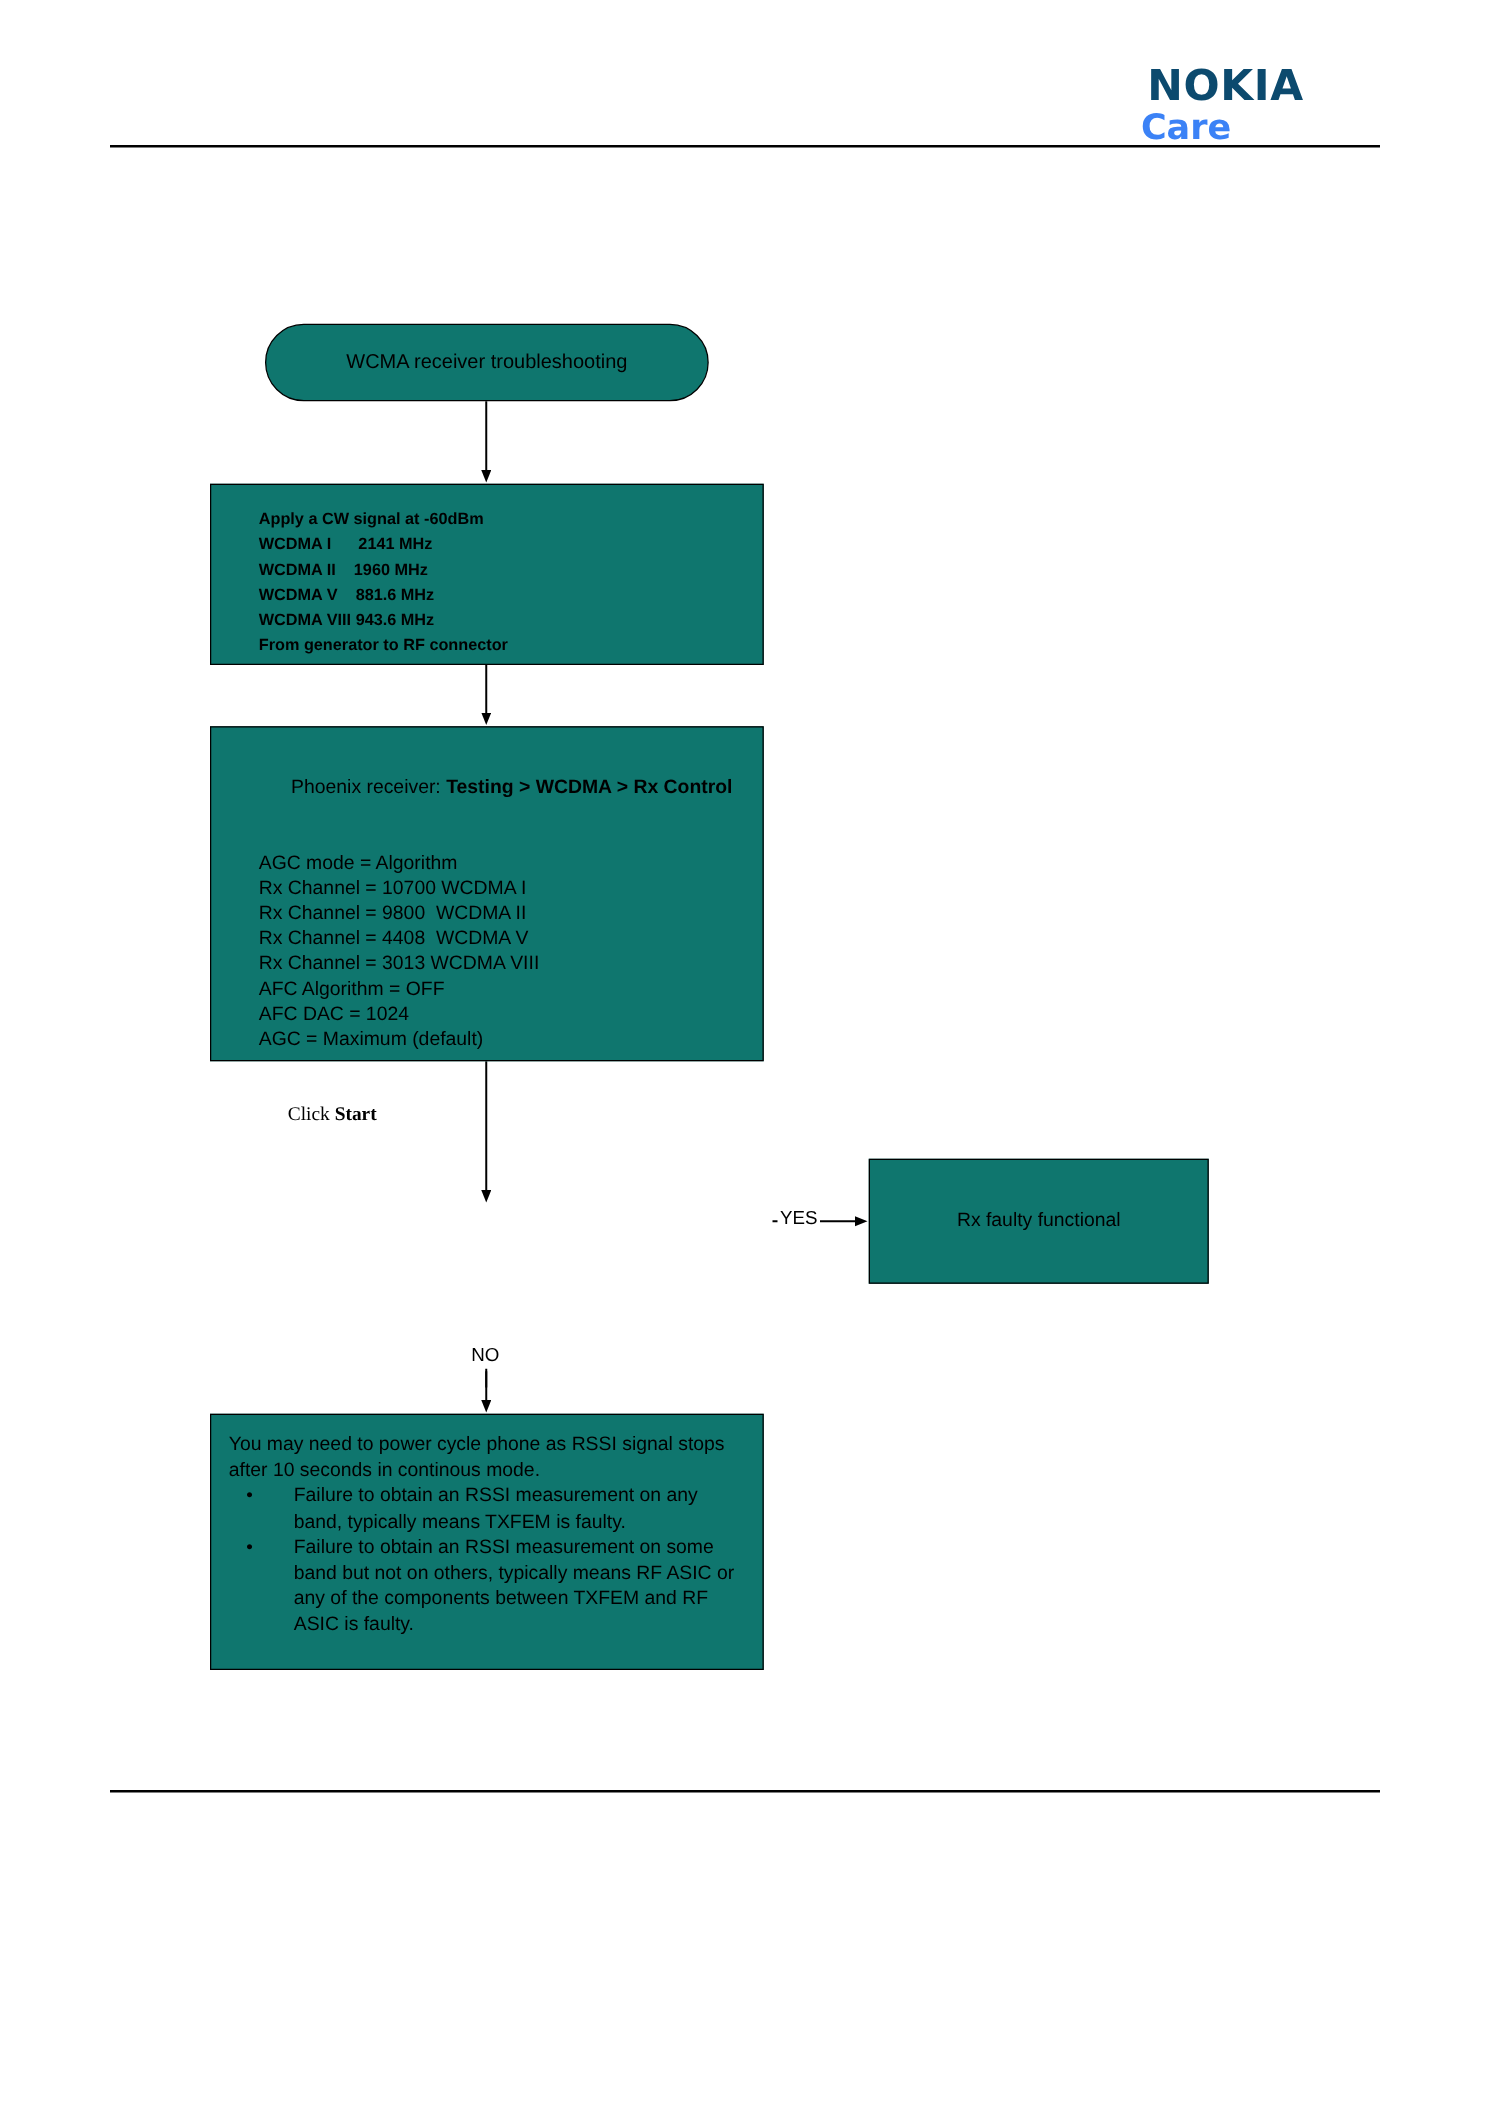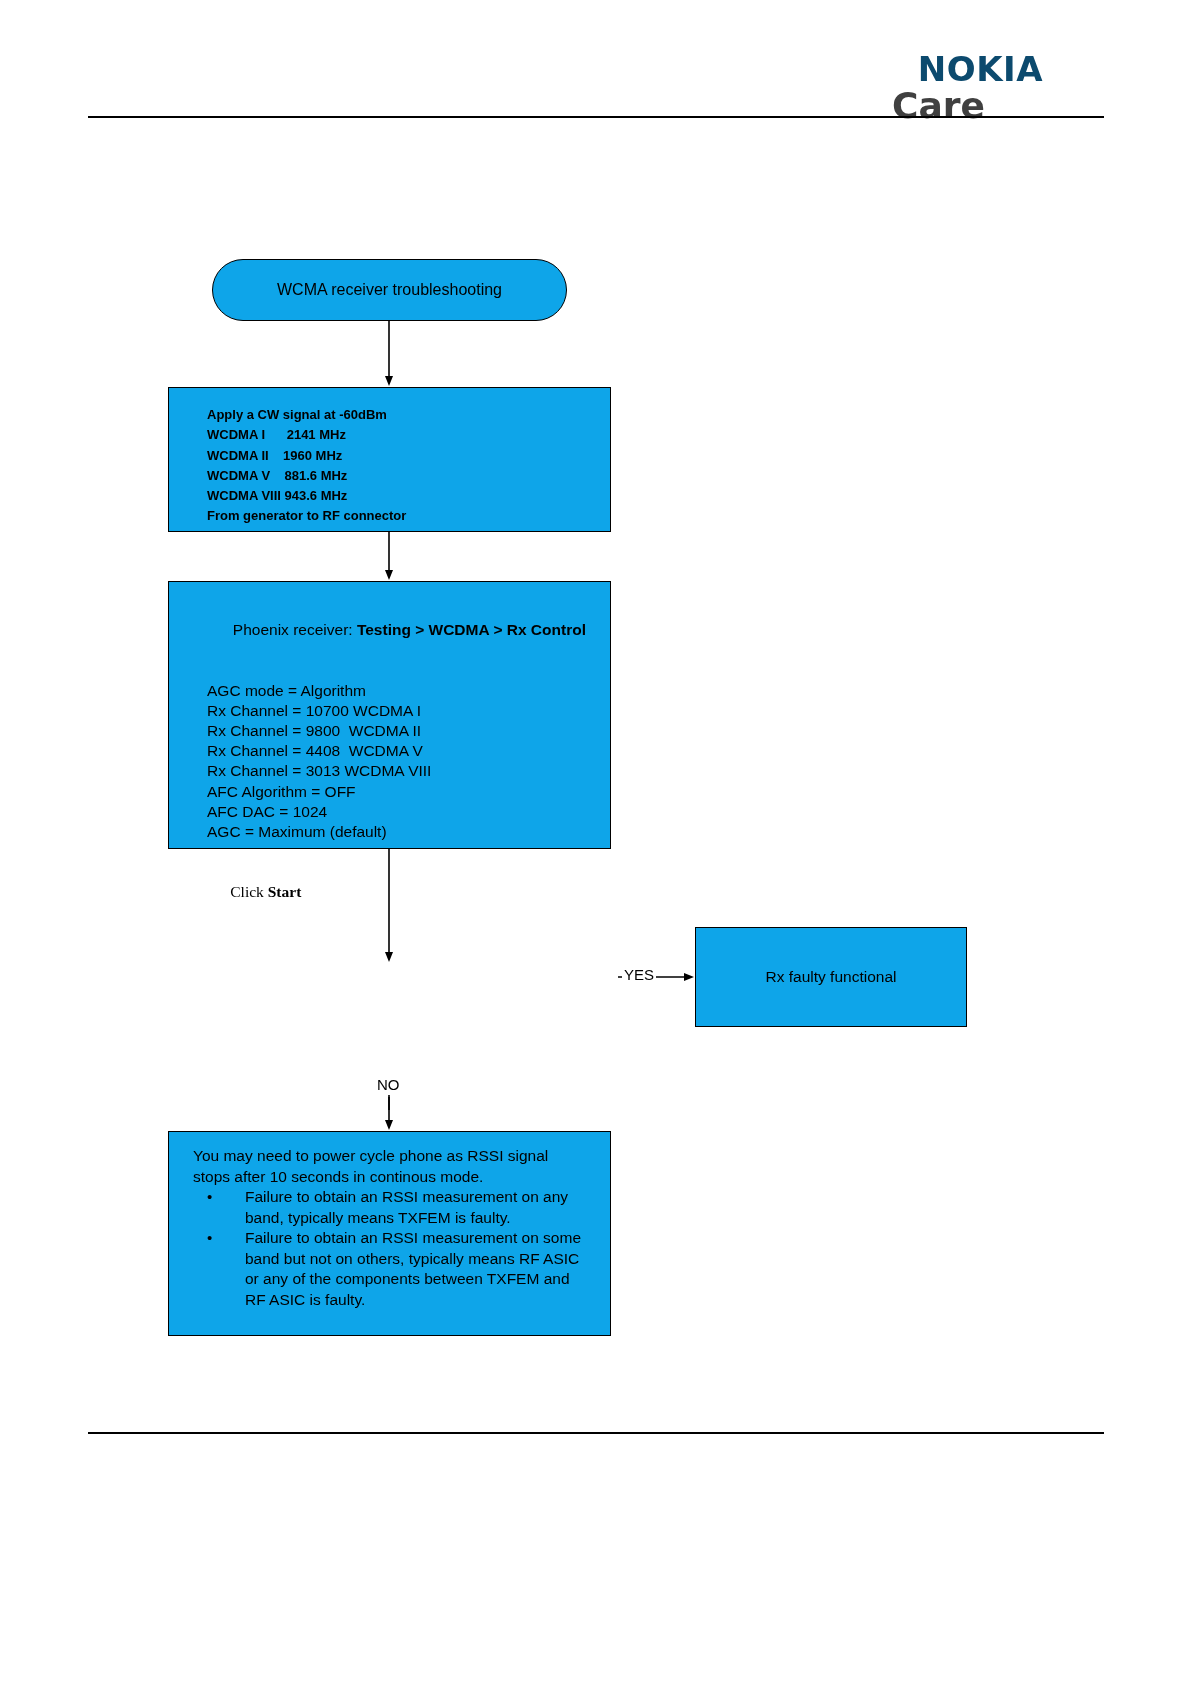--- a/index.html
+++ b/index.html
@@ -32,23 +32,23 @@
   .logo-nokia {
     font-family: "DejaVu Sans", sans-serif;
     font-size: 34px;
     font-weight: bold;
     letter-spacing: 0.5px;
     color: #0c4a6e;
     display: block;
   }
   .logo-care {
     font-family: "DejaVu Sans", sans-serif;
-    font-size: 36px;
+    font-size: 28px;
     font-weight: bold;
-    color: #404040;
+    color: #3b82f6;
     display: block;
     margin-top: 2px;
     margin-right: 58px;
   }
   .rule-top {
     position: absolute;
     left: 88px;
     top: 116px;
     width: 1016px;
     height: 0;
@@ -60,21 +60,21 @@
     top: 1432px;
     width: 1016px;
     height: 0;
     border-top: 2px solid #000000;
   }
 
   
   .node {
     position: absolute;
     box-sizing: border-box;
-    background: #0ea5e9;
+    background: #0f766e;
   }
   .box {
     border: 1px solid #000000;
   }
   .terminator {
     border: 1px solid #000000;
     border-radius: 40px;
     display: flex;
     align-items: center;
     justify-content: center;
@@ -159,21 +159,21 @@
     width: 272px;
     height: 100px;
   }
   #rx-ok-node .node-text { font-size: 15.5px; }
 
   #fault-node {
     left: 168px;
     top: 1131px;
     width: 443px;
     height: 205px;
-    padding: 14px 22px 0 24px;
+    padding: 14px 22px 0 14px;
   }
   #fault-node .fault-intro {
     font-size: 15.5px;
     line-height: 20.5px;
   }
   #fault-node ul {
     margin: 0;
     padding: 0;
     list-style: none;
   }

